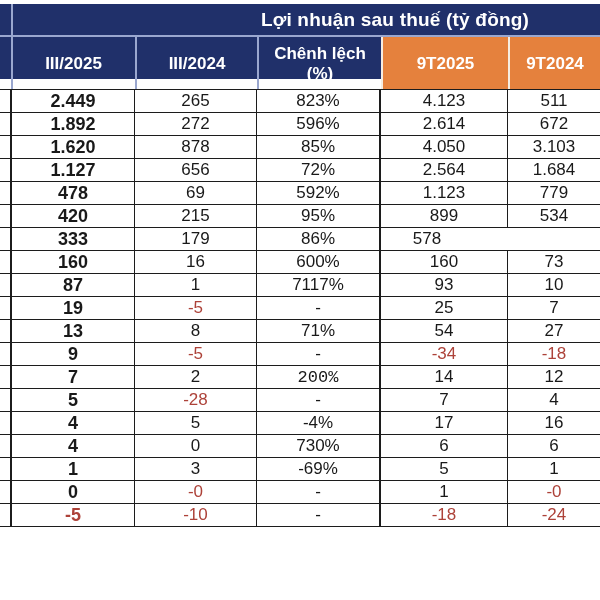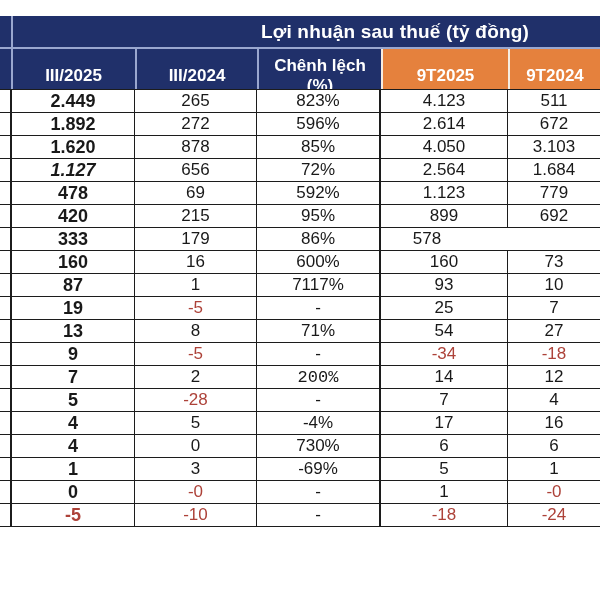--- a/index.html
+++ b/index.html
@@ -12,21 +12,21 @@
     position: relative;
     width: 600px;
     height: 600px;
     background: #ffffff;
     overflow: hidden;
   }
 
   
   .header-block {
     position: absolute;
-    top: 16px; left: 0;
+    top: 4px; left: 0;
     width: 600px;
     height: 75px;
     background: var(--navy, #20306a);
     box-sizing: border-box;
   }
   .title-row {
     display: flex;
     height: 33px;
     box-sizing: border-box;
     border-bottom: 2px solid var(--hdr-line, #9aa7cf);
@@ -157,41 +157,41 @@
       <div class="row">
         <div class="stub"></div>
         <div class="cell c0" style="width: 123px; flex: 0 0 123px;">1.620</div>
         <div class="cell c1" style="width: 122px; flex: 0 0 122px;">878</div>
         <div class="cell c2" style="width: 124px; flex: 0 0 124px;">85%</div>
         <div class="cell c3" style="width: 127px; flex: 0 0 127px;">4.050</div>
         <div class="cell c4" style="width: 92px; flex: 0 0 92px;">3.103</div>
       </div>
       <div class="row">
         <div class="stub"></div>
-        <div class="cell c0" style="width: 123px; flex: 0 0 123px; font-style: italic;">1.127</div>
+        <div class="cell c0" style="width: 123px; flex: 0 0 123px;">1.127</div>
         <div class="cell c1" style="width: 122px; flex: 0 0 122px;">656</div>
         <div class="cell c2" style="width: 124px; flex: 0 0 124px;">72%</div>
         <div class="cell c3" style="width: 127px; flex: 0 0 127px;">2.564</div>
         <div class="cell c4" style="width: 92px; flex: 0 0 92px;">1.684</div>
       </div>
       <div class="row">
         <div class="stub"></div>
         <div class="cell c0" style="width: 123px; flex: 0 0 123px;">478</div>
         <div class="cell c1" style="width: 122px; flex: 0 0 122px;">69</div>
         <div class="cell c2" style="width: 124px; flex: 0 0 124px;">592%</div>
         <div class="cell c3" style="width: 127px; flex: 0 0 127px;">1.123</div>
         <div class="cell c4" style="width: 92px; flex: 0 0 92px;">779</div>
       </div>
       <div class="row">
         <div class="stub"></div>
         <div class="cell c0" style="width: 123px; flex: 0 0 123px;">420</div>
         <div class="cell c1" style="width: 122px; flex: 0 0 122px;">215</div>
         <div class="cell c2" style="width: 124px; flex: 0 0 124px;">95%</div>
         <div class="cell c3" style="width: 127px; flex: 0 0 127px;">899</div>
-        <div class="cell c4" style="width: 92px; flex: 0 0 92px;">692</div>
+        <div class="cell c4" style="width: 92px; flex: 0 0 92px;">534</div>
       </div>
       <div class="row">
         <div class="stub"></div>
         <div class="cell c0" style="width: 123px; flex: 0 0 123px;">333</div>
         <div class="cell c1" style="width: 122px; flex: 0 0 122px;">179</div>
         <div class="cell c2" style="width: 124px; flex: 0 0 124px;">86%</div>
         <div class="cell c4" style="width: 92px; flex: 0 0 92px;">578</div>
       </div>
       <div class="row">
         <div class="stub"></div>

